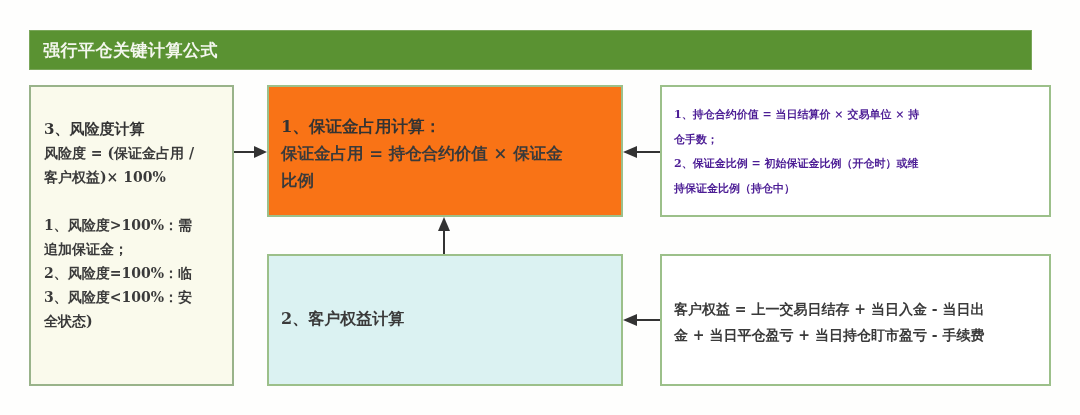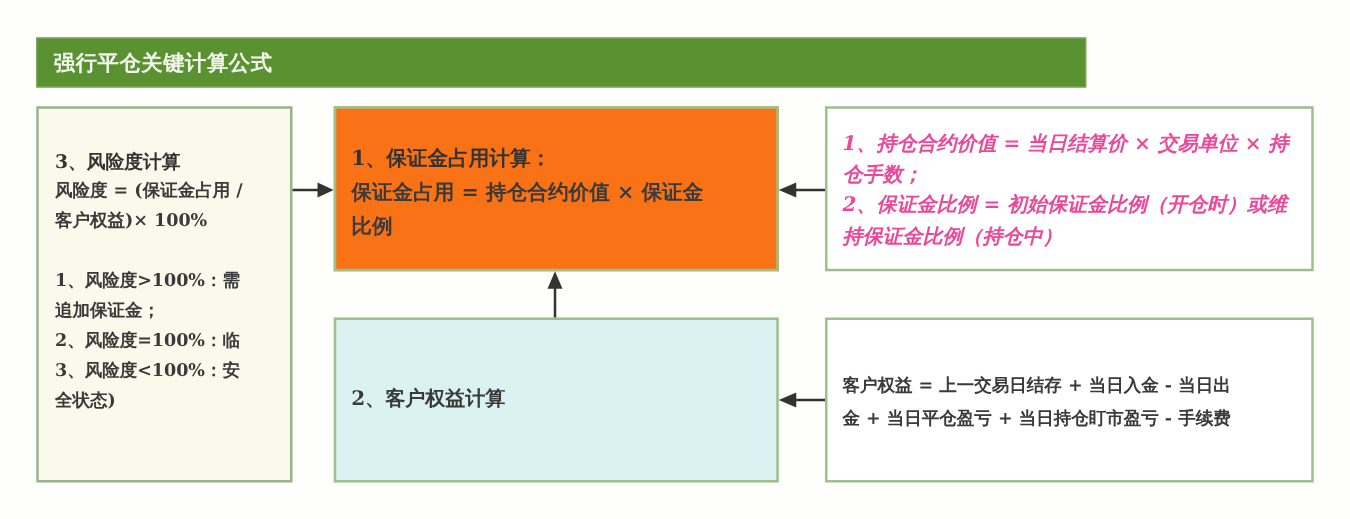--- a/index.html
+++ b/index.html
@@ -1,21 +1,21 @@
 <!DOCTYPE html>
 <html><head>
 <meta charset="utf-8">
 <style>
   html, body { margin:0; padding:0; }
   body {
     width:1080px; height:415px; background:#fefefd; position:relative; overflow:hidden;
     font-family:"DejaVu Serif","Liberation Serif",serif; color:#333;
   }
   .header {
-    position:absolute; left:29px; top:30px; width:840px; height:40px;
+    position:absolute; left:29px; top:30px; width:1003px; height:40px;
     background:#5a9232; border:1px solid #7aa65a; box-sizing:border-box;text-decoration:underline;
   }
   .header-title {
     position:absolute; left:13px; top:8px; color:#f4f7ee; font-size:17px; font-weight:bold;
     letter-spacing:0.5px;
   }
   .box { position:absolute; box-sizing:border-box; border:2px solid #9cc08a; }
   .box-left  { left:29px;  top:85px;  width:205px; height:301px; background:#fafaec; border-color:#99b38a; }
   .box-mtop  { left:267px; top:85px;  width:356px; height:132px; background:#f97316; }
   .box-mbot  { left:267px; top:254px; width:356px; height:132px; background:#dbf2f2;text-align:center; }
@@ -24,21 +24,21 @@
 
   .left-content { position:absolute; left:13px; top:30px; width:180px; font-size:14px; line-height:24px; font-weight:bold; color:#3a3a3a; }
   .left-content .title { font-size:15px; color:#333; }
   .left-content .gap { height:24px; }
 
   .mtop-content { position:absolute; left:12px; top:26px; width:330px; font-size:16.5px; line-height:27px; font-weight:bold; color:#333; }
   .mtop-content .formula { font-weight:bold; color:#3a3a3a; }
 
   .mbot-content { position:absolute; left:12px; top:53px; font-size:16px; font-weight:bold; color:#3a3a3a; }
 
-  .rtop-content { position:absolute; left:12px; top:16px; width:368px; font-size:16px; line-height:24.5px; font-weight:bold; color:#ec4899;font-style:italic; }
+  .rtop-content { position:absolute; left:12px; top:16px; width:368px; font-size:11px; line-height:24.5px; font-weight:bold; color:#4c1d95; }
   .rbot-content { position:absolute; left:12px; top:40px; width:368px; font-size:14px; line-height:26px; font-weight:bold; color:#3a3a3a; }
 
   svg.arrows { position:absolute; left:0; top:0; width:1080px; height:415px; pointer-events:none; }
 </style>
 </head>
 <body>
 
 <div class="header">
   <span class="header-title">强行平仓关键计算公式</span>
 </div>

